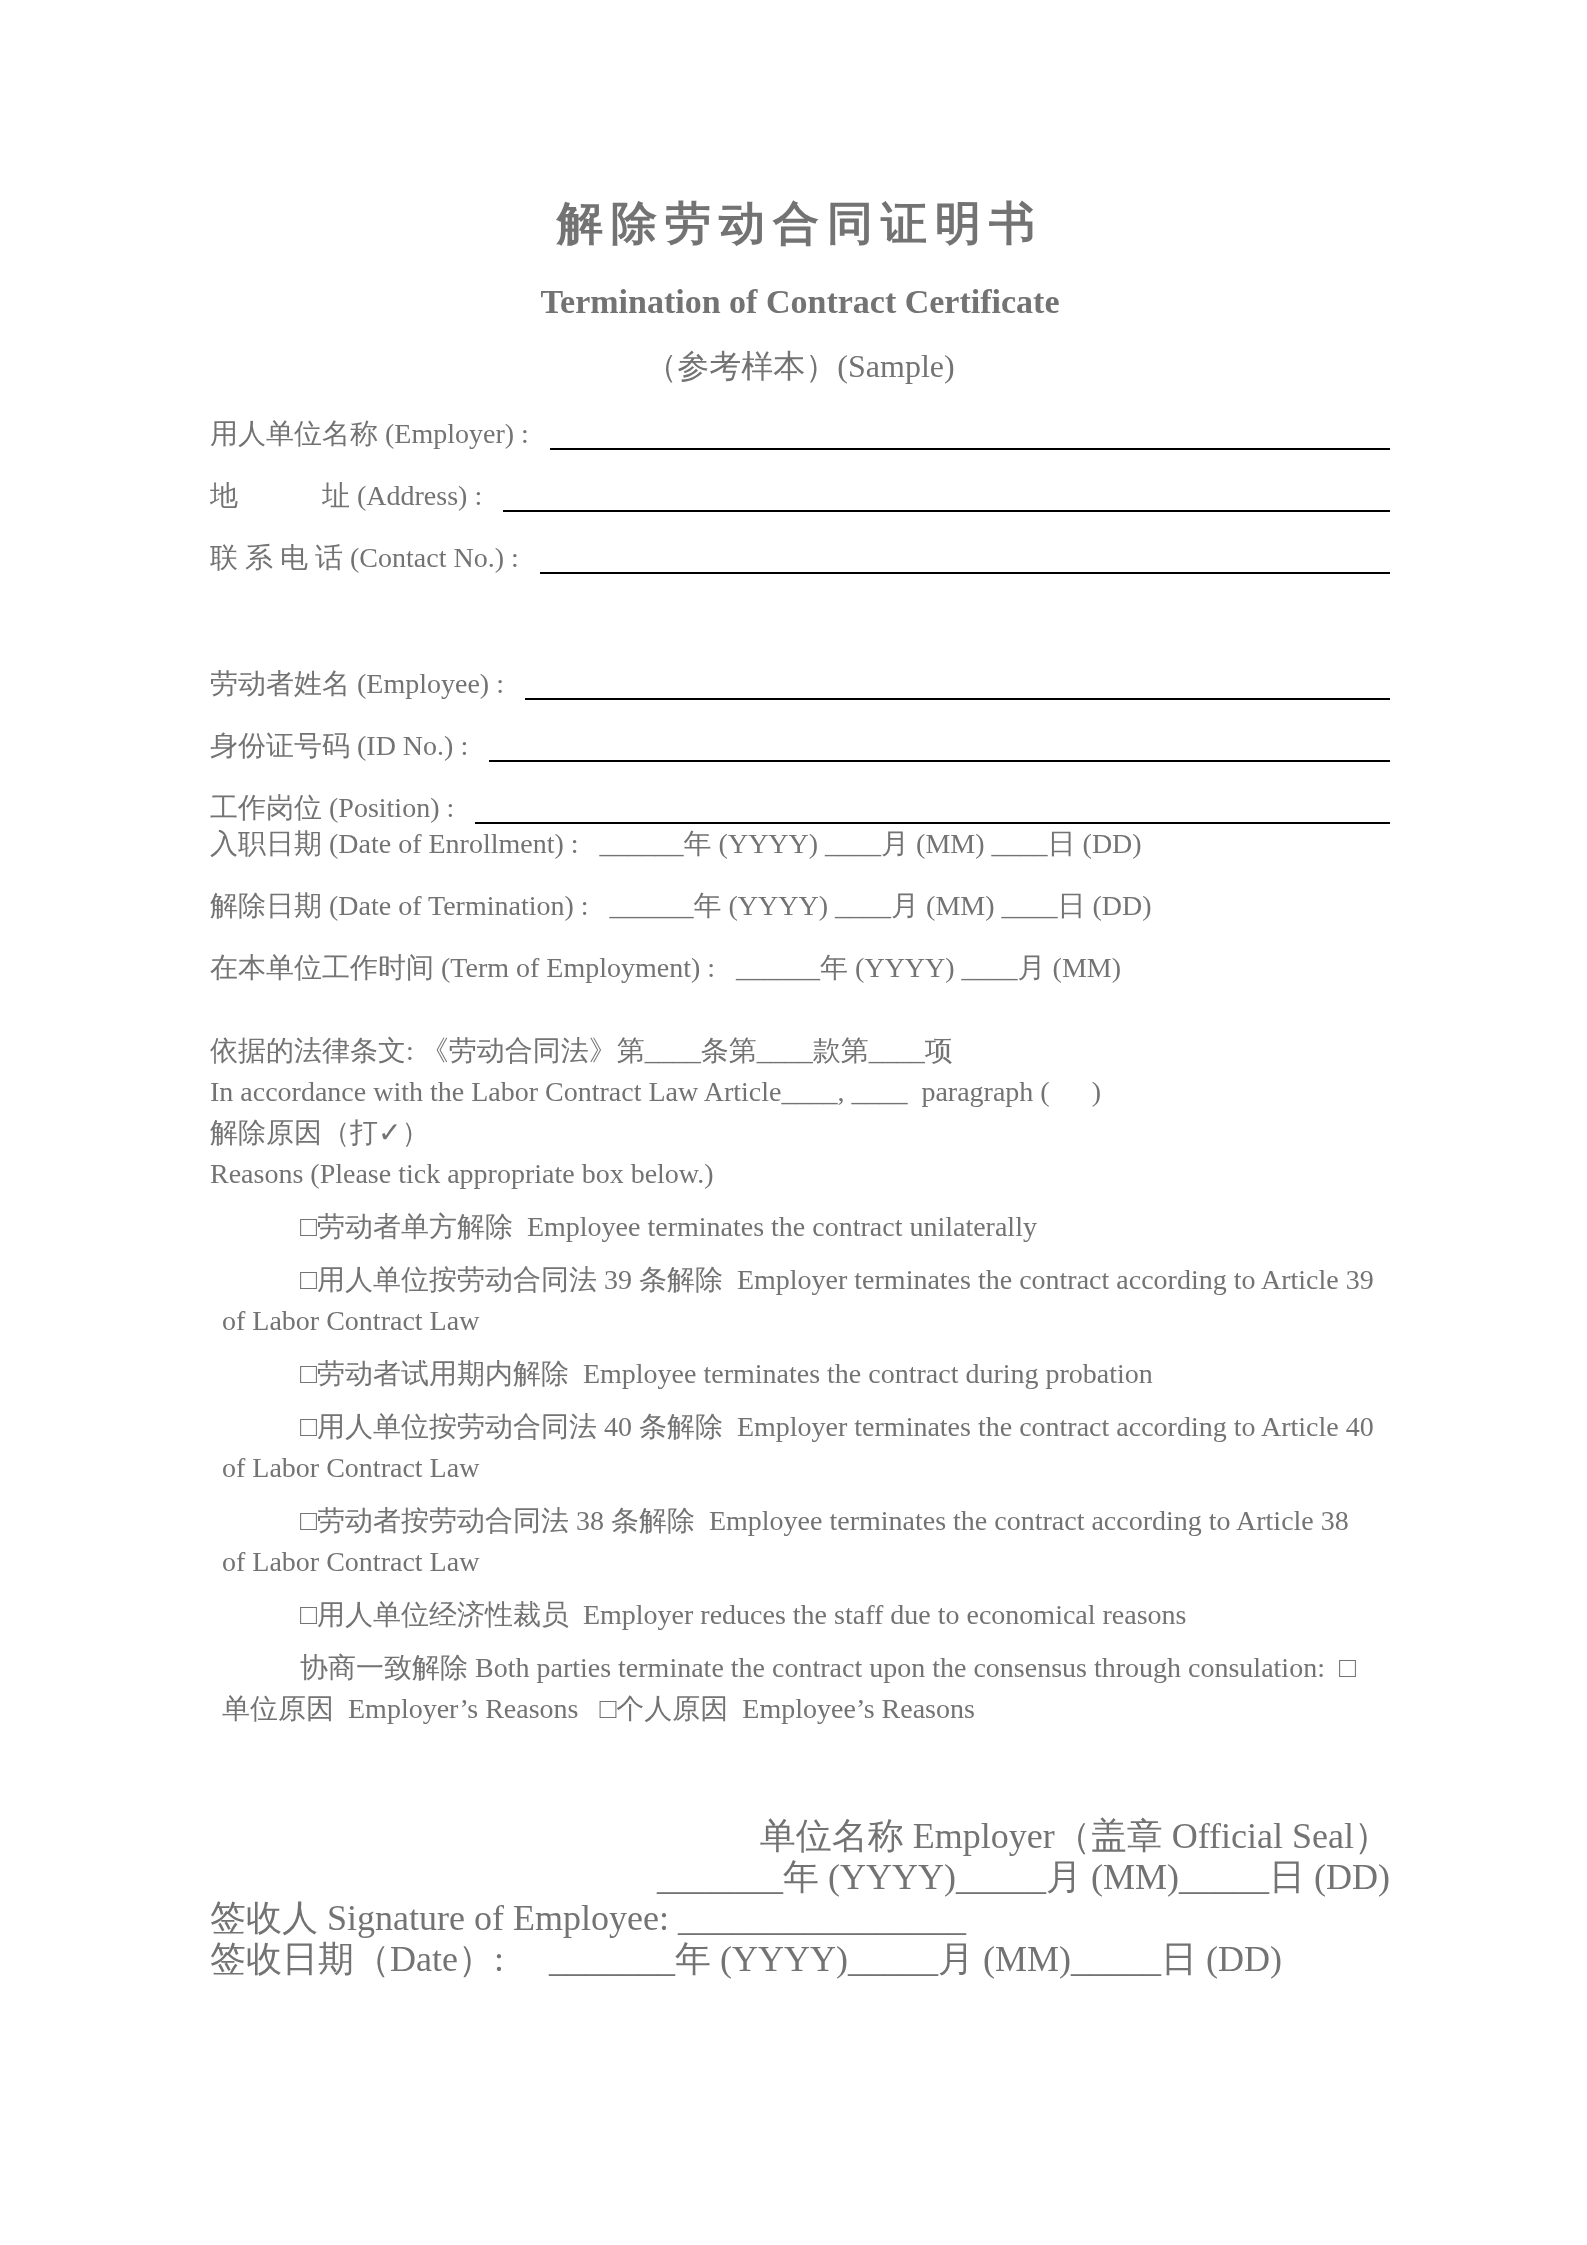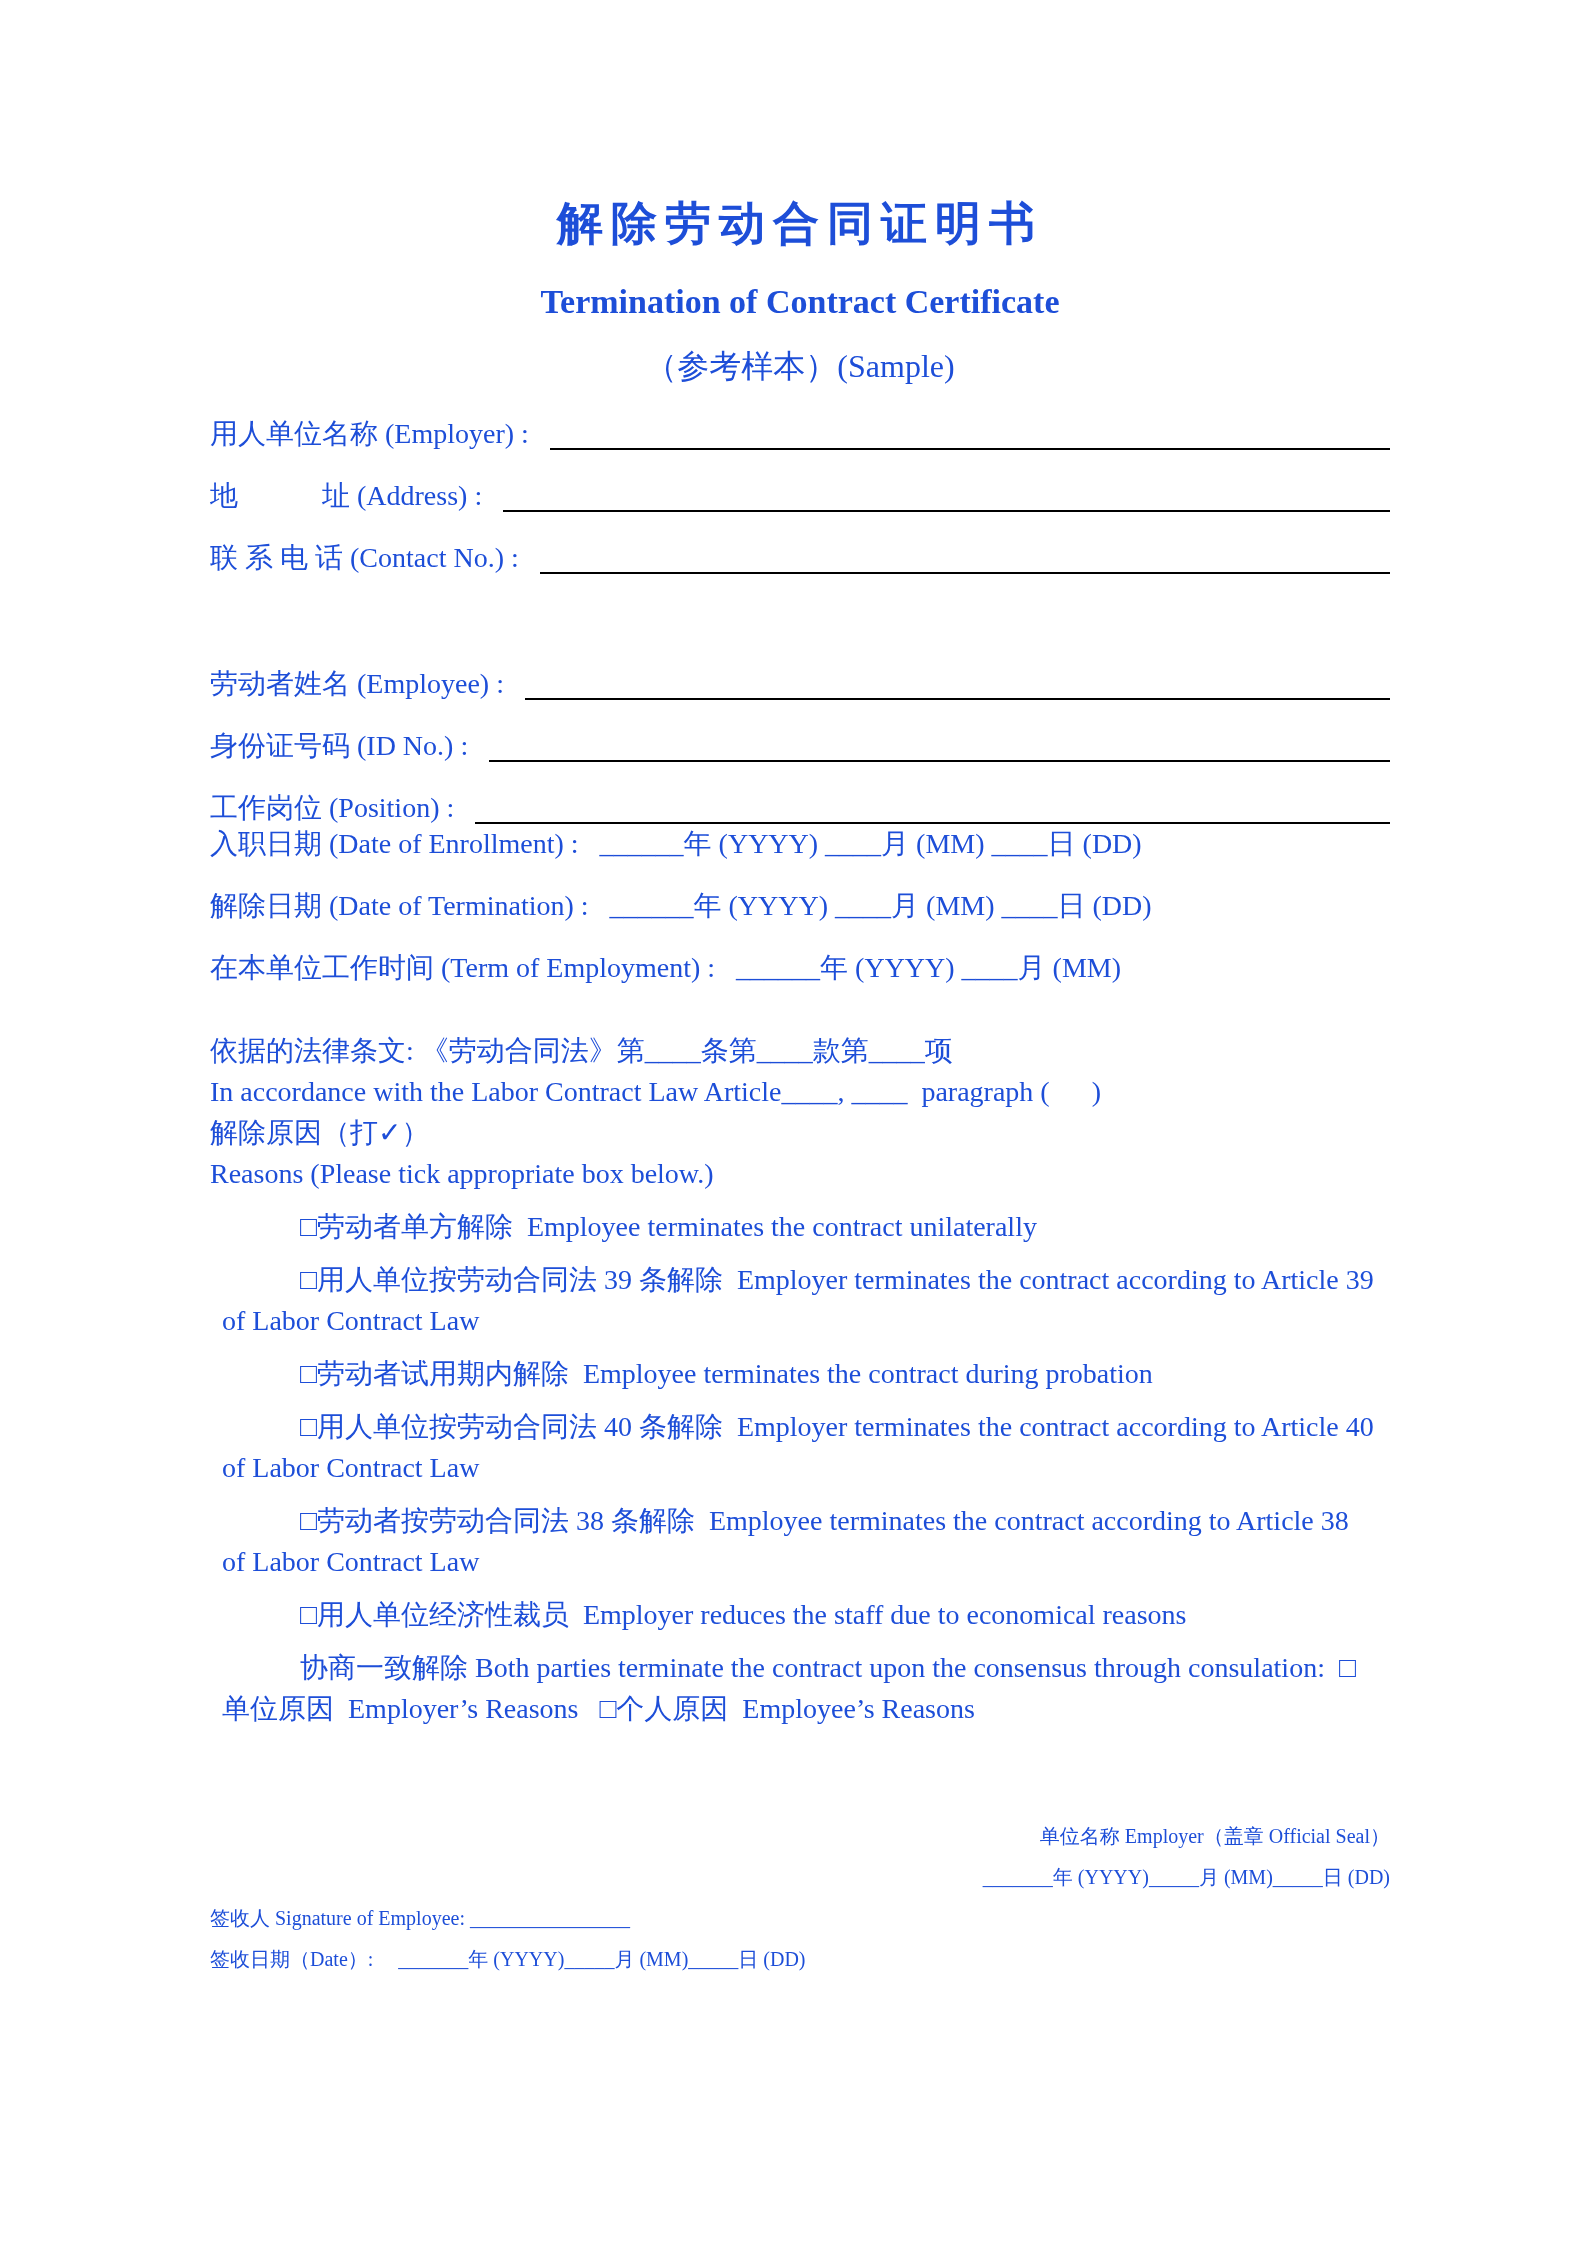--- a/index.html
+++ b/index.html
@@ -5,21 +5,21 @@
   html, body {
     margin: 0;
     padding: 0;
     background: #ffffff;
   }
   .page {
     position: relative;
     width: 1587px;
     height: 2245px;
     background: #ffffff;
-    color: #1d4ed8;
+    color: #737373;
     font-family: "Liberation Serif", "DejaVu Serif", serif;
     overflow: hidden;
   }
   .content {
     position: absolute;
     left: 210px;
     top: 196px;
     width: 1180px;
   }
   .title-cn {
@@ -82,21 +82,21 @@
     margin: 0;
     white-space: pre-wrap;
   }
   p.reason-item {
     margin: 12px;
     text-indent: 78px;
     white-space: pre-wrap;
   }
   .sign-section {
     margin-top: 87px;
-    font-size: 20px;
+    font-size: 36px;
     line-height: 41px;
   }
   .sign-section p {
     margin: 0;
     white-space: pre-wrap;
   }
   .align-right { text-align: right; }
 </style>
 </head>
 <body>

